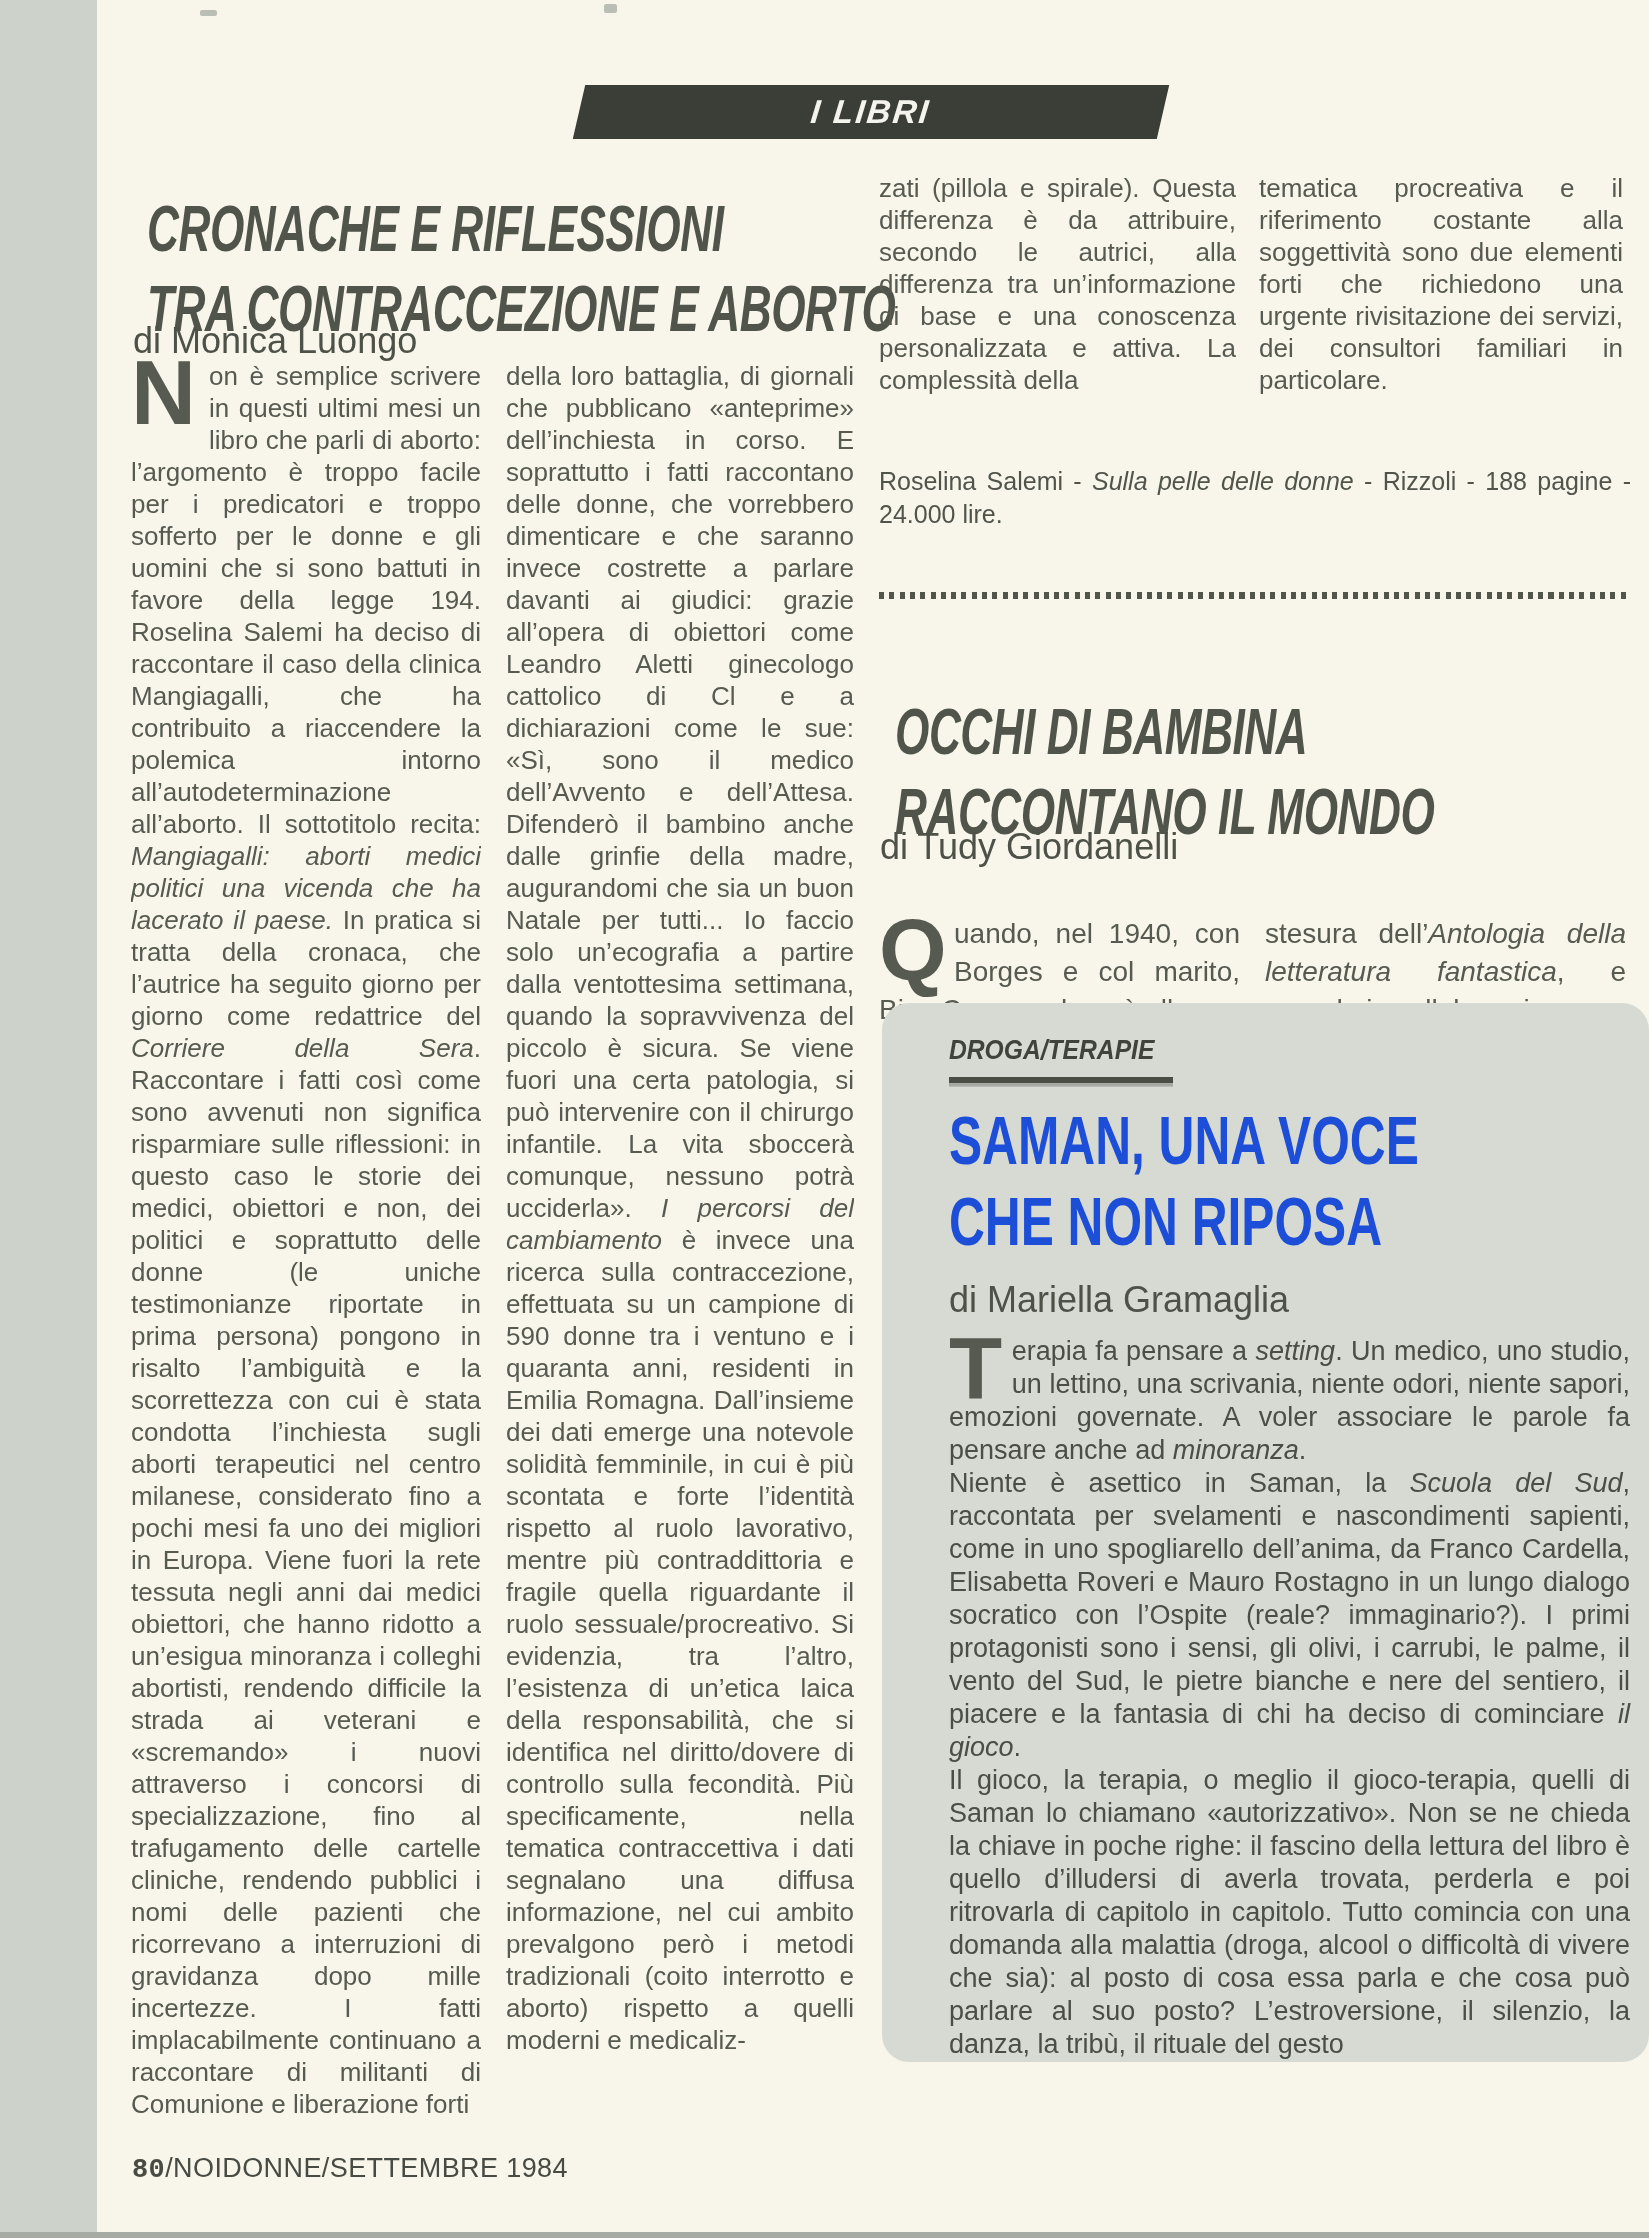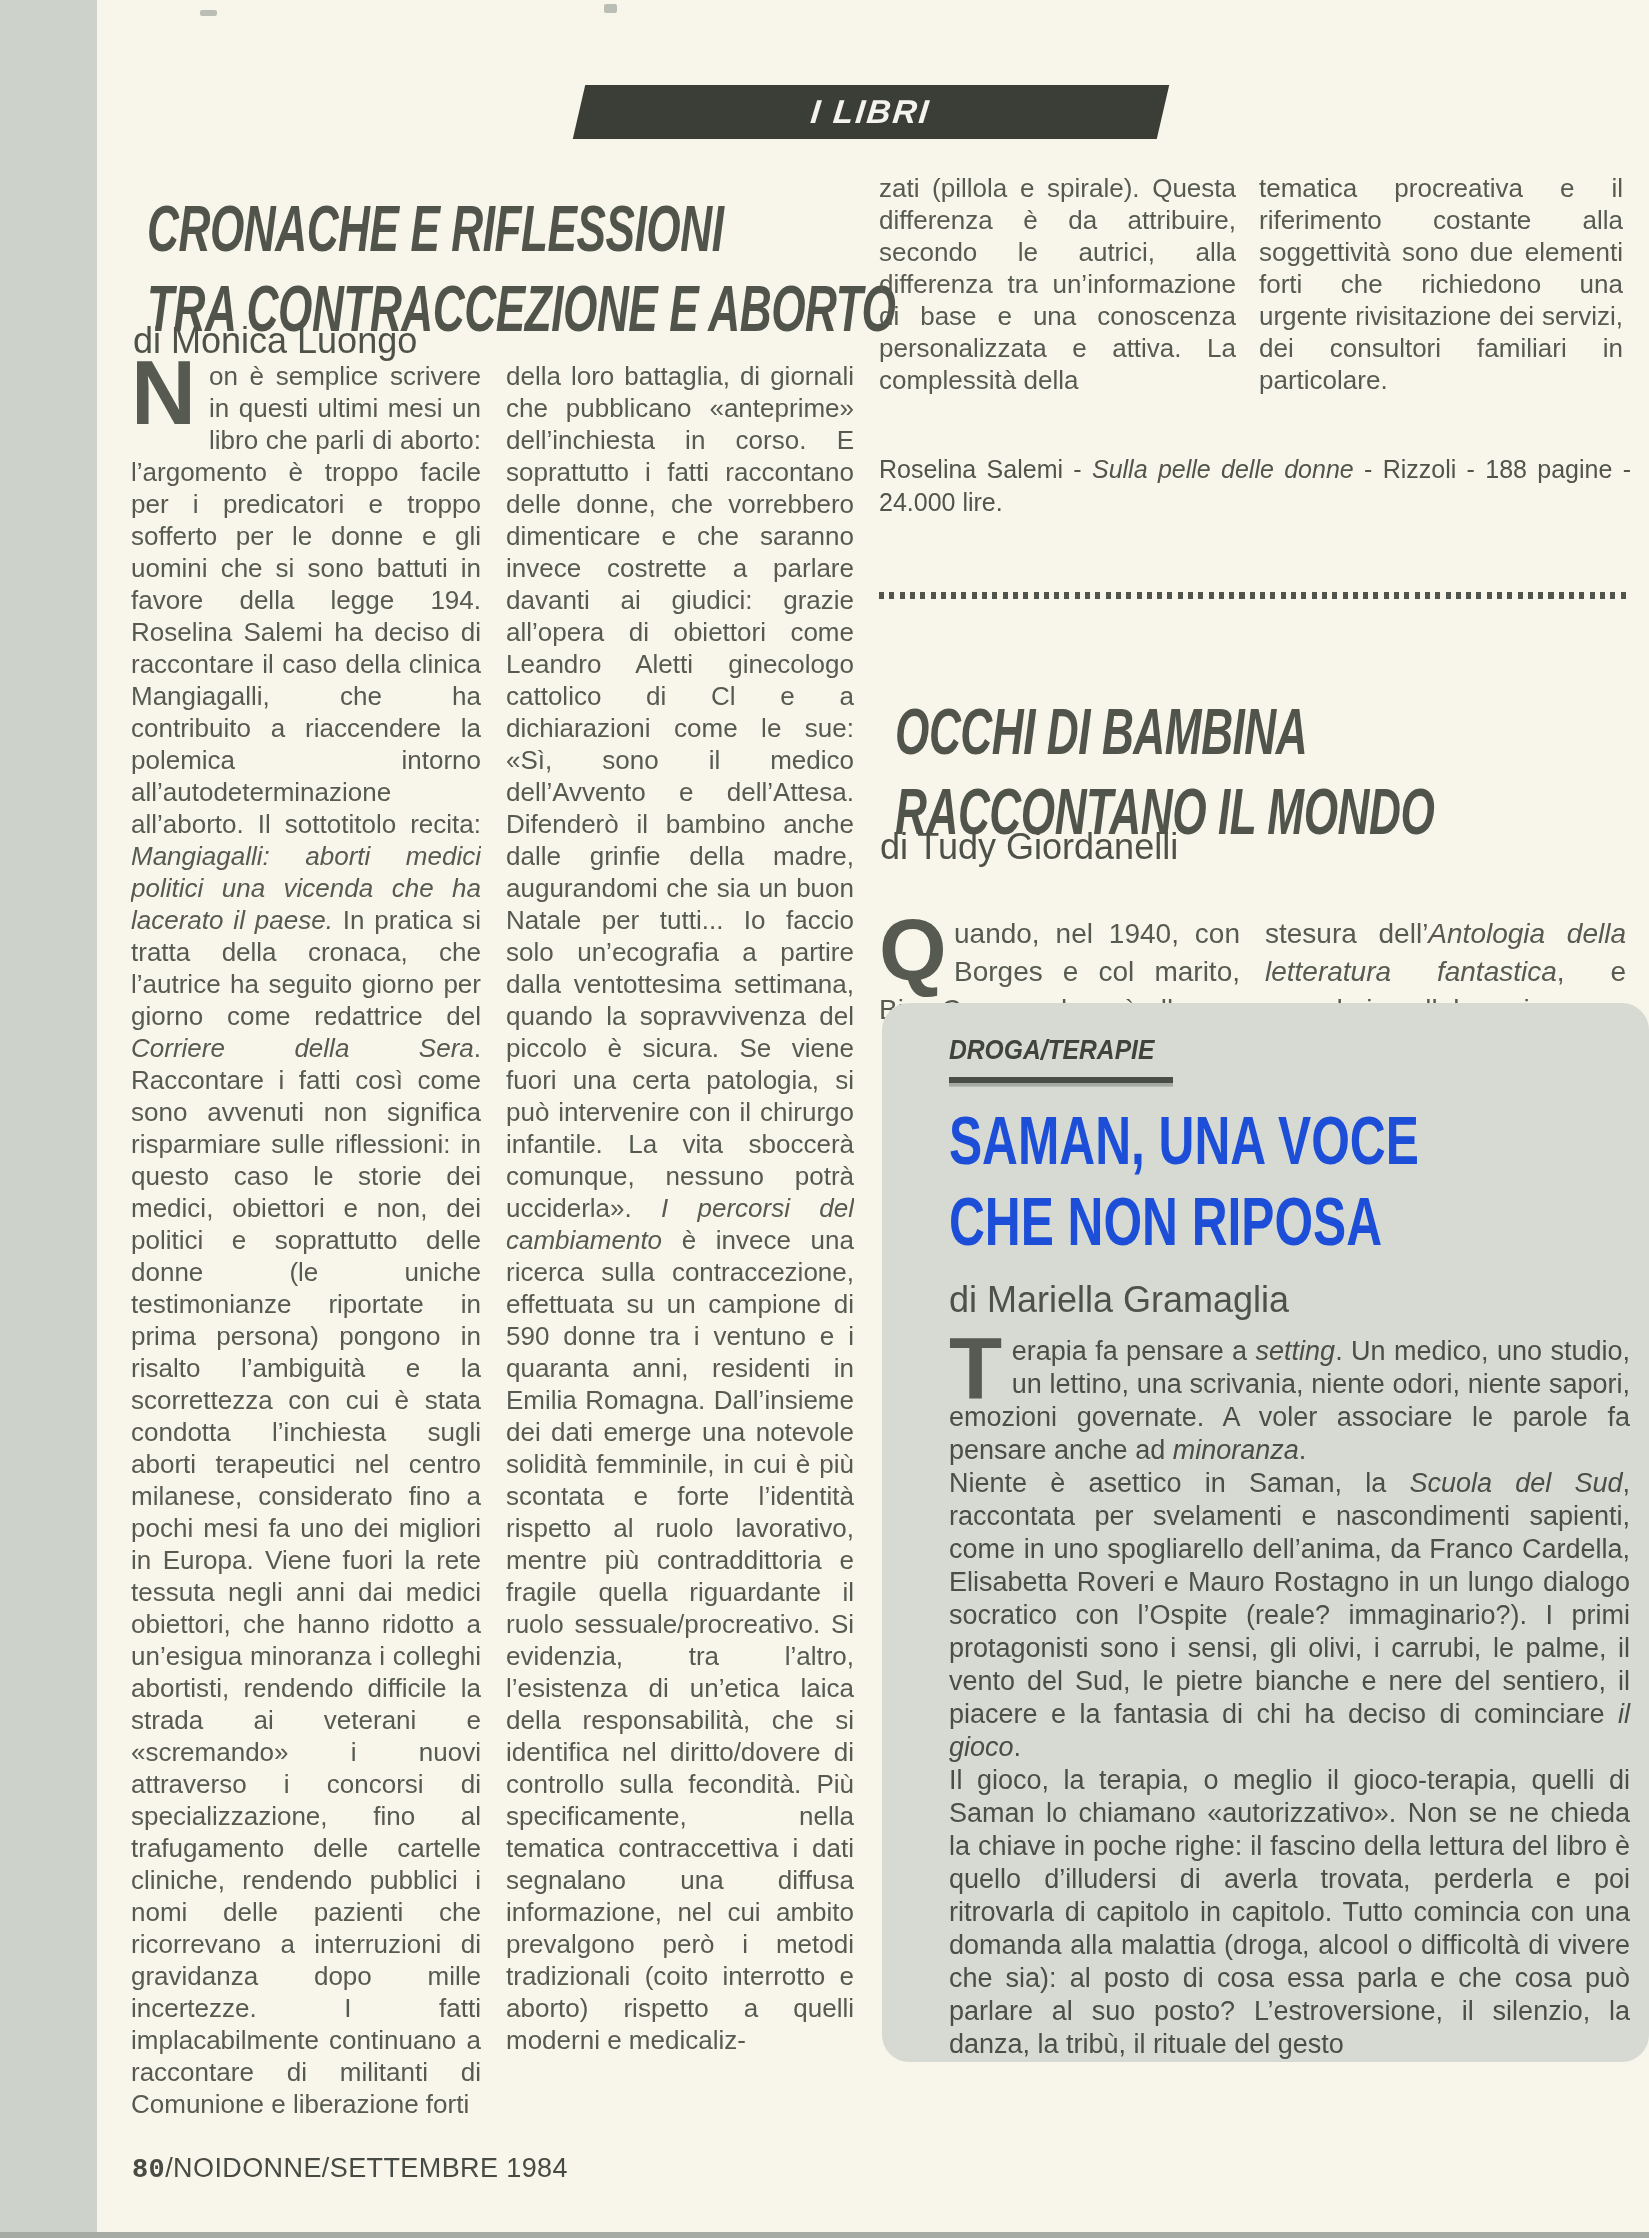--- a/index.html
+++ b/index.html
@@ -32,21 +32,21 @@
   .c1{left:131px;top:360px;width:350px;height:1766px;}
   .c2{left:506px;top:360px;width:348px;height:1766px;}
   .c3{left:879px;top:172px;width:357px;height:242px;}
   .c4{left:1259px;top:172px;width:364px;height:242px;}
 
   .dc{float:left;font-weight:bold;color:#565a50;}
   .dc-n{font-size:90px;line-height:65px;width:71px;margin:1.4px 7px 0 0;}
   .dc-q{font-size:87px;line-height:67px;width:68px;margin:1.4px 7px 0 0;}
   .dc-t{font-size:87px;line-height:64px;width:57px;margin:1.4px 5.7px 0 0;}
 
-  .biblio{position:absolute;left:879px;top:453px;width:752px;font-size:25px;
+  .biblio{position:absolute;left:879px;top:465px;width:752px;font-size:25px;
           line-height:33px;text-align:justify;color:#50544b;}
   .biblio p{margin:0;}
   .dots{position:absolute;left:879px;top:592px;width:752px;height:7px;
         background:repeating-linear-gradient(90deg,#51554c 0 5px,transparent 5px 10.3px);}
 
   .a2{font-size:28px;line-height:38px;text-align:justify;color:#565a51;}
   .a2l{left:879px;top:915px;width:361px;height:124px;}
   .a2r{left:1265px;top:915px;width:361px;height:124px;}
 
   .graybox{position:absolute;left:882px;top:1003px;width:767px;height:1059px;background:#d6dad3;border-radius:27px;}

